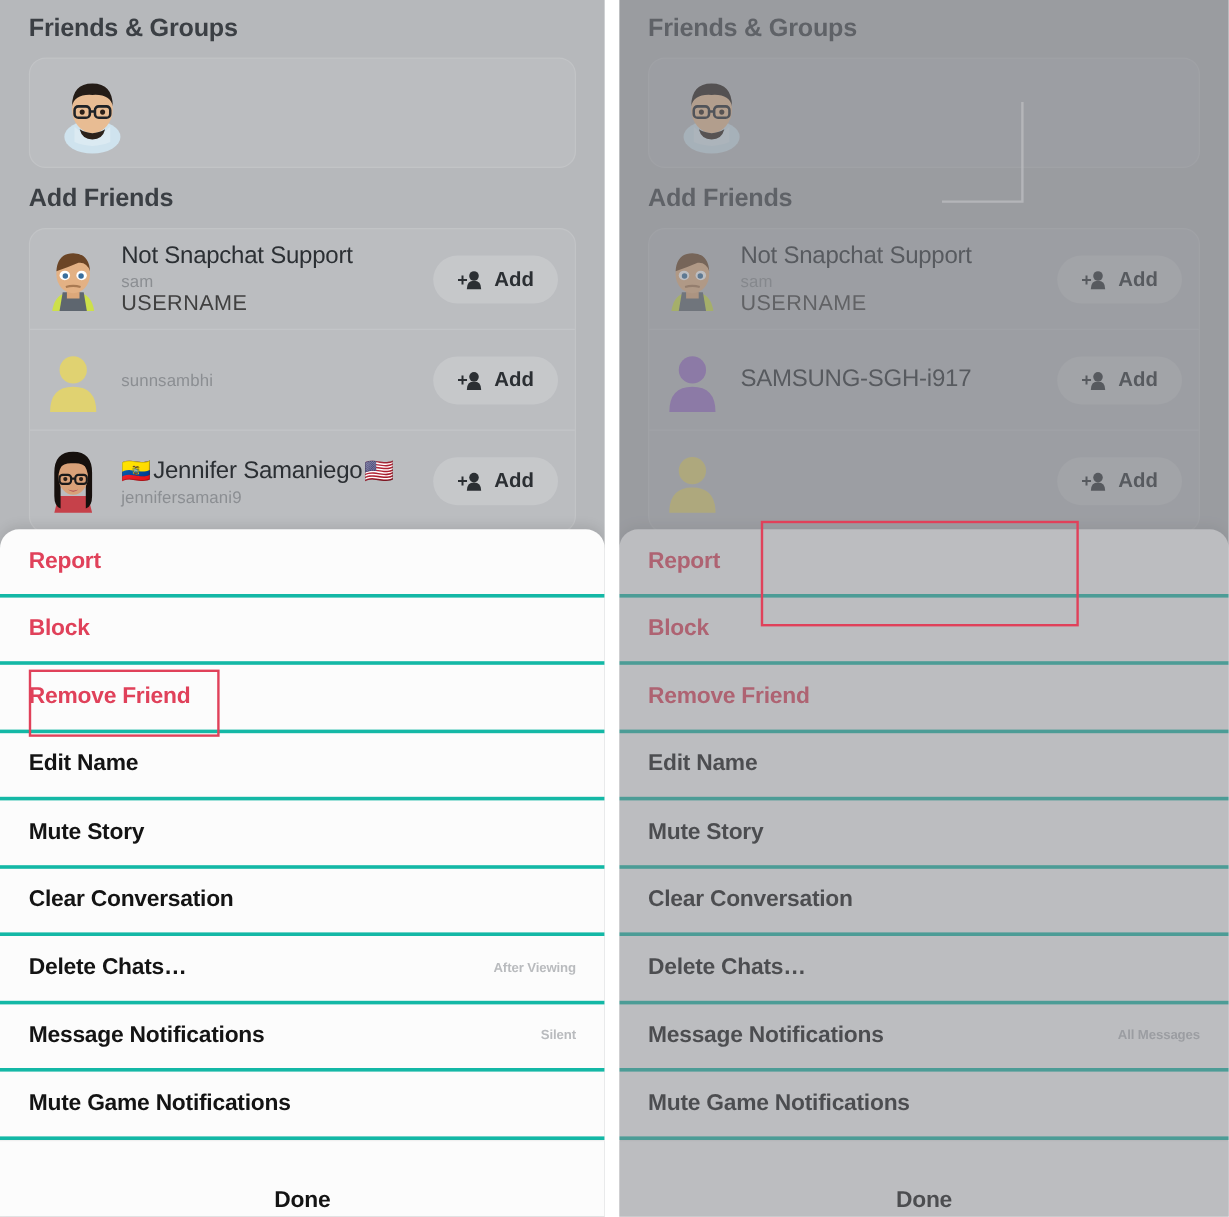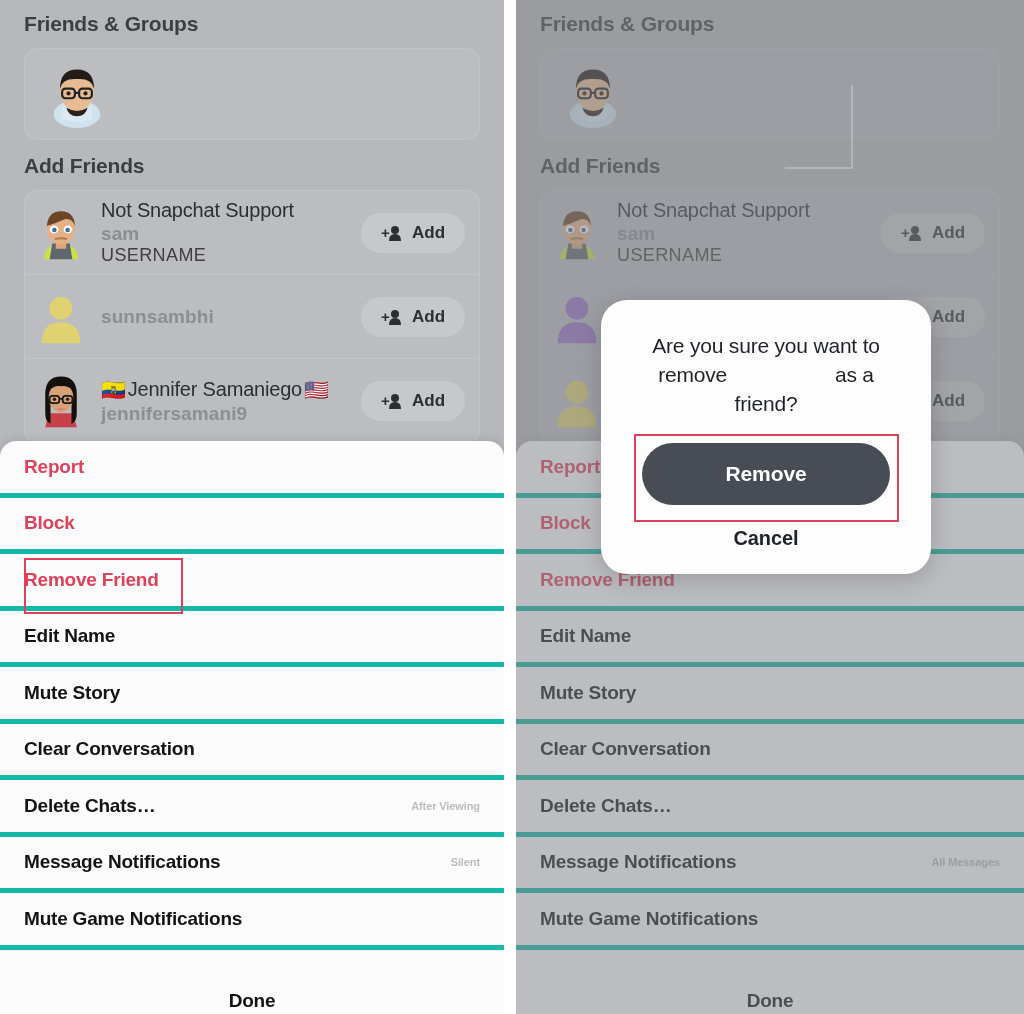--- a/index.html
+++ b/index.html
@@ -70,25 +70,24 @@
   .friend-name {
     font-size: 20px;
     color: #2b2f33;
     letter-spacing: -0.2px;
     white-space: nowrap;
     display: flex;
     align-items: center;
     gap: 2px;
   }
   .friend-sub {
-    font-size: 19px;
+    font-size: 14px;
     color: #8b8e92;
     margin-top: 1px;
     letter-spacing: 0.1px;
-    font-weight: bold;
   }
   .friend-sub2 {
     font-size: 18px;
     color: #404040;
     letter-spacing: 0.4px;
   }
   .add-btn {
     flex: 0 0 auto;
     display: flex;
     align-items: center;
@@ -128,21 +127,21 @@
     border-radius: 16px 16px 0 0;
     box-shadow: 0 -2px 10px rgba(0,0,0,0.10);
     overflow: hidden;
   }
   .sheet-item {
     position: relative;
     display: flex;
     align-items: center;
     height: 56.5px;
     padding: 0 24px;
-    border-bottom: 5px solid #14b8a6;
+    border-bottom: 3px solid #14b8a6;
     font-size: 19px;
     font-weight: bold;
     color: #141414;
     letter-spacing: -0.2px;
   }
   .sheet-item.danger { color: #e0415a; }
   .sheet-item .val {
     margin-left: auto;
     font-size: 11px;
     font-weight: bold;
@@ -528,28 +527,17 @@
         <span>Mute Game Notifications</span>
       </div>
       <div class="sheet-item done">
         <span>Done</span>
       </div>
     </div>
 
     <div class="dim"></div>
   </div>
 
-  <div class="dialog">
-    <div class="dialog-text">
-      <span>Are you sure you want to remove</span><span class="blank"></span><span>as a friend?</span>
-    </div>
-    <div class="remove-btn">
-      <span>Remove</span>
-    </div>
-    <div class="cancel-btn">
-      <span>Cancel</span>
-    </div>
-  </div>
 
   <div class="anno" id="anno-remove-friend"></div>
   <div class="anno" id="anno-remove-btn"></div>
 
 </div>
 
 </body></html>

